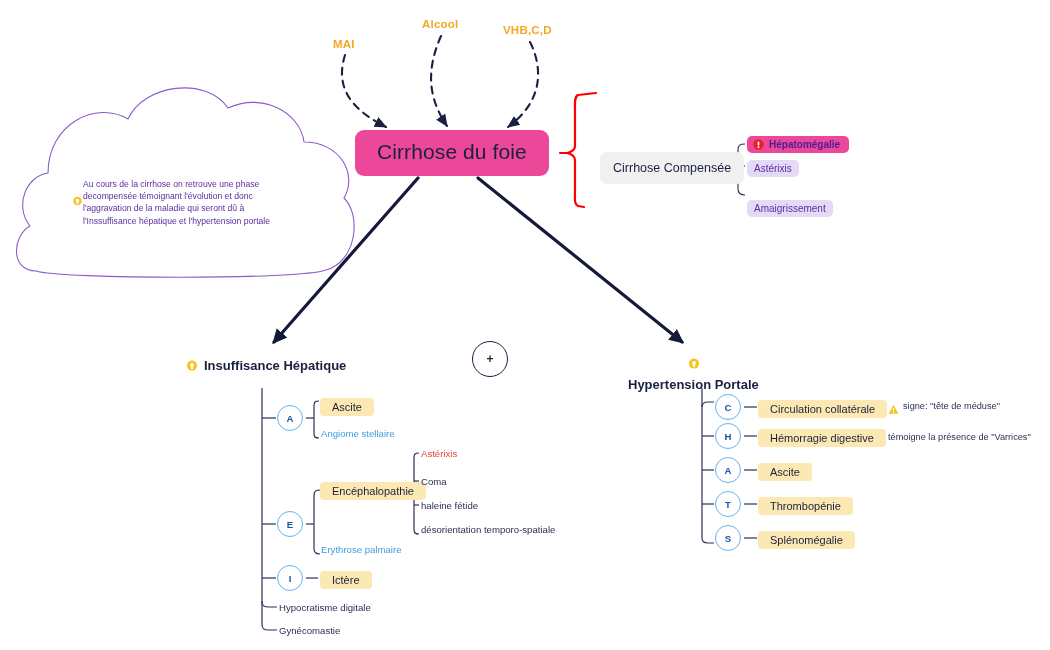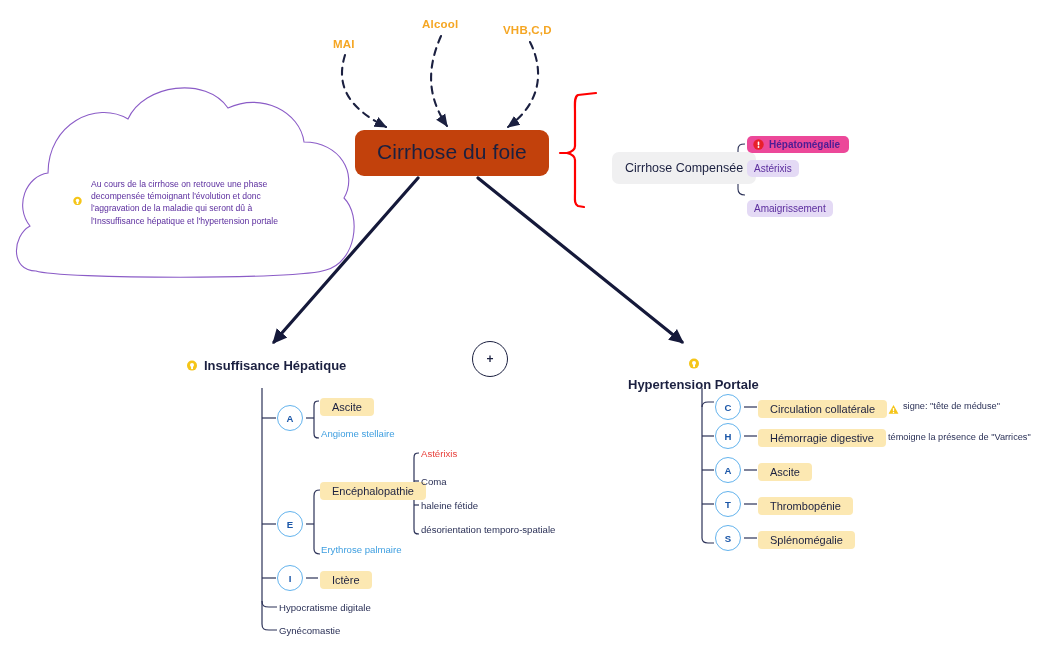--- a/index.html
+++ b/index.html
@@ -25,21 +25,21 @@
   
   .cause {
     color: #f5a623;
     font-size: 11.5px;
     font-weight: bold;
     letter-spacing: .2px;
   }
 
   
   .root-box {
-    background: #c2410c;
+    background: #ec4899;
     border-radius: 9px;
     color: #1b2040;
     font-size: 21px;
     padding: 10px 22px 12px 22px;
     letter-spacing: .1px;
   }
 
   
   .cloud-text {
     color: #5b2d9e;
@@ -56,21 +56,20 @@
   }
   .bulb svg { display:block; }
 
   
   .grey-box {
     background: #f0f0f1;
     border-radius: 7px;
     color: #1b2040;
     font-size: 12.5px;
     padding: 9px 13px;
-    margin-left: 12px;
   }
 
   
   .chip-purple {
     background: #e4daf5;
     border-radius: 5px;
     color: #5b2d9e;
     font-size: 10px;
     padding: 3px 7px;
   }
@@ -253,21 +252,21 @@
       <path d="M 855 436 L 882 436" marker-end="url(#arrowSm)"></path>
     </g>
   </svg>
 
   <div class="node cause" style="left:333px; top:38px;">MAI</div>
   <div class="node cause" style="left:422px; top:18px;">Alcool</div>
   <div class="node cause" style="left:503px; top:24px;">VHB,C,D</div>
 
   <div class="node root-box" style="left:355px; top:130px;">Cirrhose du foie</div>
 
-  <div class="node" style="left:72px; top:178px; display:flex; align-items:center; gap:8px;">
+  <div class="node" style="left:72px; top:178px; display:flex; align-items:center; gap:0;">
     <span class="bulb">
       <svg viewBox="0 0 12 13" width="11" height="12">
         <circle cx="6" cy="5.3" r="4.6" fill="#f5c518"></circle>
         <circle cx="6" cy="4.8" r="1.9" fill="#ffffff"></circle>
         <rect x="5.1" y="5.6" width="1.8" height="3.1" fill="#ffffff"></rect>
       </svg>
     </span>
     <span class="cloud-text">Au cours de la cirrhose on retrouve une phase decompensée témoignant l'évolution et donc l'aggravation de la maladie qui seront dû à l'Inssuffisance hépatique et l'hypertension portale</span>
   </div>
 

